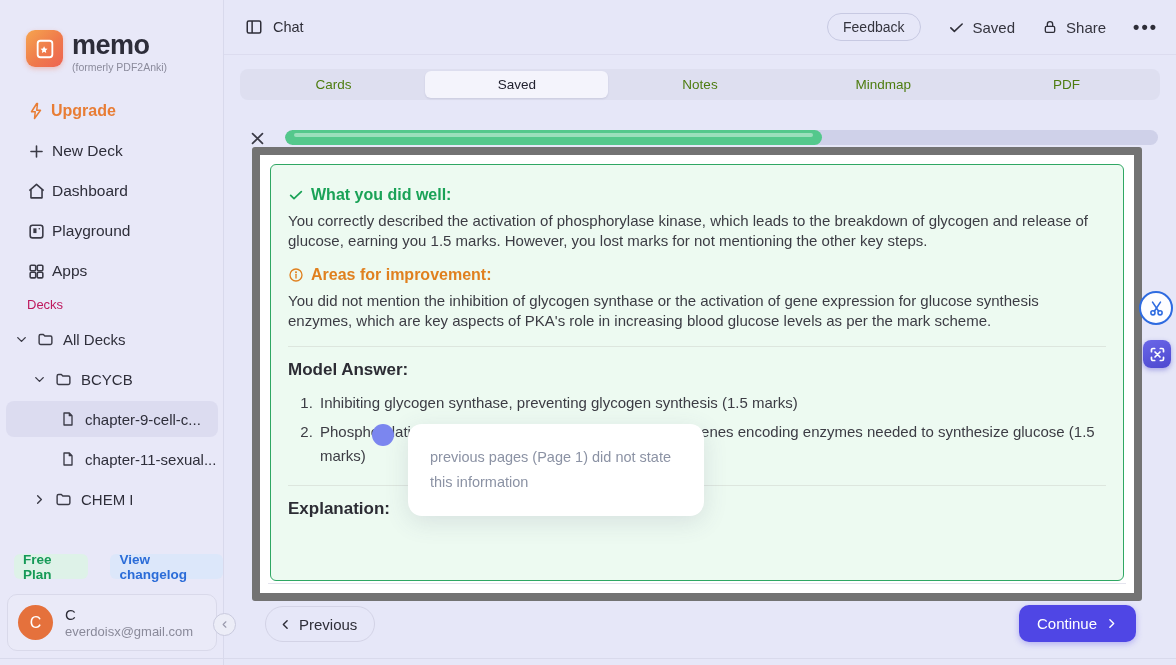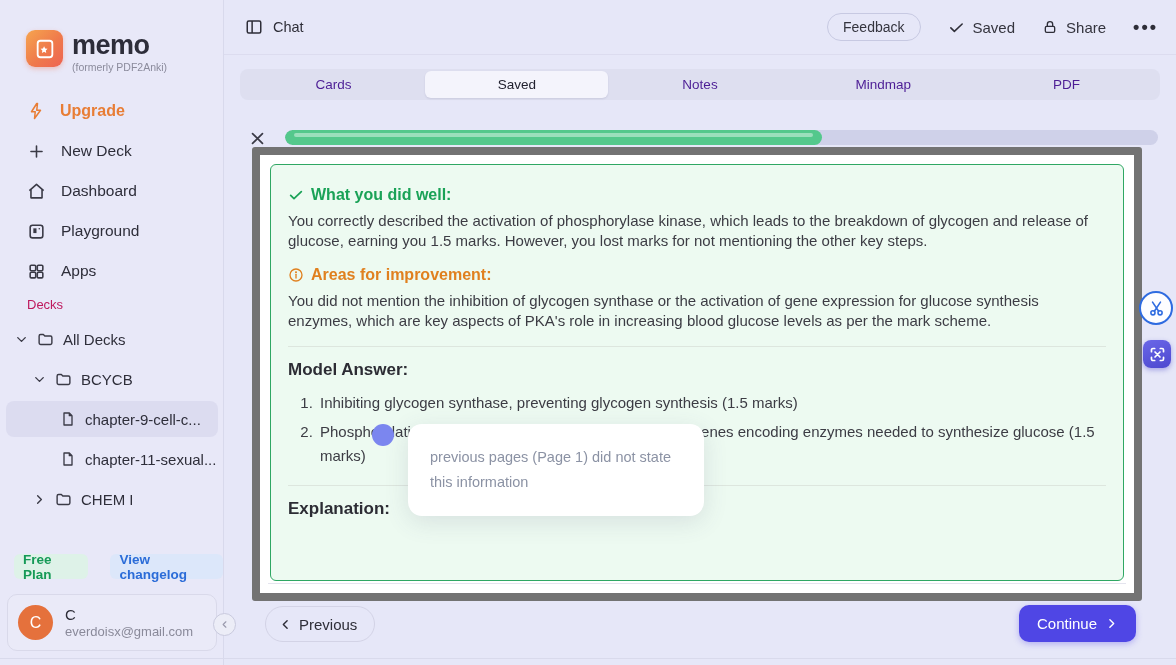--- a/index.html
+++ b/index.html
@@ -21,21 +21,21 @@
   .logo-row { position:absolute; left:26px; top:30px; display:flex; align-items:flex-start; gap:9px; }
   .logo-box {
     width:37px; height:37px; border-radius:9px;
     background:linear-gradient(135deg,#f6a54f 0%,#ef7a4b 55%,#ee6352 100%);
     display:flex; align-items:center; justify-content:center;
     box-shadow:0 2px 5px rgba(238,111,74,.35);
   }
   .logo-name { font-size:27px; font-weight:bold; color:#2d2d3a; letter-spacing:-0.5px; line-height:30px; }
   .logo-sub { font-size:10.5px; color:#8b8b9c; margin-top:1px; }
 
-  .side-item { position:absolute; left:27px; display:flex; align-items:center; gap:15px; height:24px; cursor:pointer; }
+  .side-item { position:absolute; left:27px; display:flex; align-items:center; gap:6px; height:24px; cursor:pointer; }
   .side-item .lbl { font-size:15.5px; color:#2e2e3a; }
   .upgrade .lbl { color:#e87d35; font-weight:bold; font-size:16px; }
   .side-section-label { position:absolute; left:27px; top:297px; font-size:13px; color:#be185d; }
 
   .tree-row { position:absolute; left:6px; width:212px; height:36px; border-radius:8px;
     display:flex; align-items:center; cursor:pointer; }
   .tree-row.selected { background:#dcdcf0; }
   .tree-row .lbl { font-size:15px; color:#2e2e3a; margin-left:9px; white-space:nowrap; overflow:hidden; }
   .tree-icons { display:flex; align-items:center; gap:8px; }
   .partial-clip { position:absolute; left:6px; top:521px; width:212px; height:13px; overflow:hidden; }
@@ -75,21 +75,21 @@
     background:transparent; font-size:14px; color:#34343e; font-family:inherit; cursor:pointer; display:flex; align-items:center; }
   .hdr-item { display:flex; align-items:center; gap:8px; font-size:15px; color:#34343e; cursor:pointer; }
   .dots { font-size:18px; letter-spacing:2px; color:#2e2e38; font-weight:bold; cursor:pointer; line-height:10px; }
 
   
   .tabbar {
     position:absolute; left:240px; top:69px; width:920px; height:31px;
     background:#dedff0; border-radius:8px; display:flex; padding:2px;
   }
   .tab { flex:1; display:flex; align-items:center; justify-content:center;
-    font-size:13.5px; color:#4c1d95; border-radius:6px; cursor:pointer; }
+    font-size:13.5px; color:#4d7c0f; border-radius:6px; cursor:pointer; }
   .tab.active { background:#f4f4fc; color:#222230; box-shadow:0 1px 2px rgba(60,60,100,.12); }
 
   
   .close-x { position:absolute; left:249px; top:130px; width:17px; height:17px; color:#3a3a46; cursor:pointer; }
   .progress-track {
     position:absolute; left:285px; top:130px; width:873px; height:15px;
     background:#cfd1e9; border-radius:8px; overflow:hidden;
   }
   .progress-fill { height:100%; background:#54c88c; border-radius:8px; position:relative; }
   .progress-fill::after {

